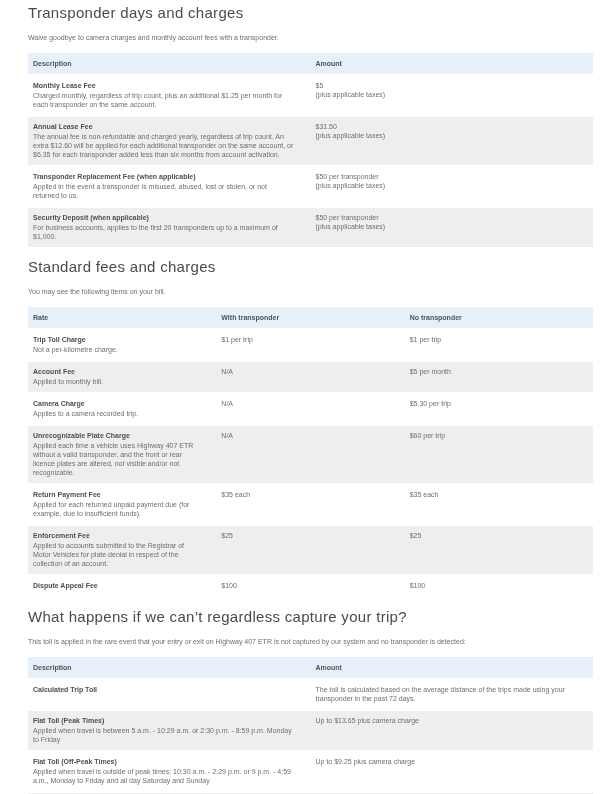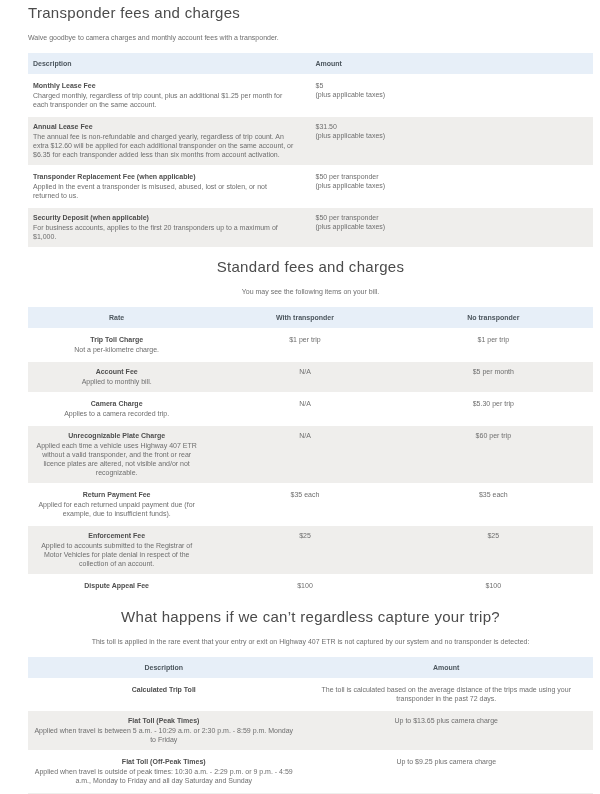--- a/index.html
+++ b/index.html
@@ -3,21 +3,21 @@
 <meta charset="utf-8">
 <style>
   html,body{margin:0;padding:0;}
   body{
     width:600px;height:794px;overflow:hidden;background:#ffffff;
     font-family:"Liberation Sans", sans-serif;color:#6e6e6e;
     -webkit-font-smoothing:antialiased;
   }
   .page{padding:4px 7px 0 28px;}
   .section{margin:0 0 10px 0;}
-  .section + .section{margin-top:11px;text-align:center;}
+  .section + .section{margin-top:11px;}
   h1{
     font-size:15px;font-weight:400;color:#4b4b4b;letter-spacing:0.3px;
     margin:0 0 12px 0;line-height:17px;
   }
   .intro{font-size:7px;line-height:9px;color:#6e6e6e;margin:0 0 11px 0;}
   .tbl{width:100%;}
   .thead{
     background:#e7eff8;display:grid;margin-bottom:2px;
     font-size:7px;font-weight:700;color:#4c565e;
     padding:7px 0;
@@ -31,21 +31,21 @@
   .row-title{font-weight:700;color:#4e4e4e;margin-bottom:1px;}
   .row-desc{color:#6e6e6e;}
   .amount-note{color:#6e6e6e;}
 </style>
 </head>
 <body>
 
 <div class="page">
 
   <div class="section">
-    <h1>Transponder fees and charges</h1>
+    <h1>Transponder days and charges</h1>
     <div class="intro">Waive goodbye to camera charges and monthly account fees with a transponder.</div>
 
     <div class="tbl">
       <div class="thead cols2">
         <div class="cell">Description</div>
         <div class="cell">Amount</div>
       </div>
 
       <div class="trow cols2">
         <div class="cell">

